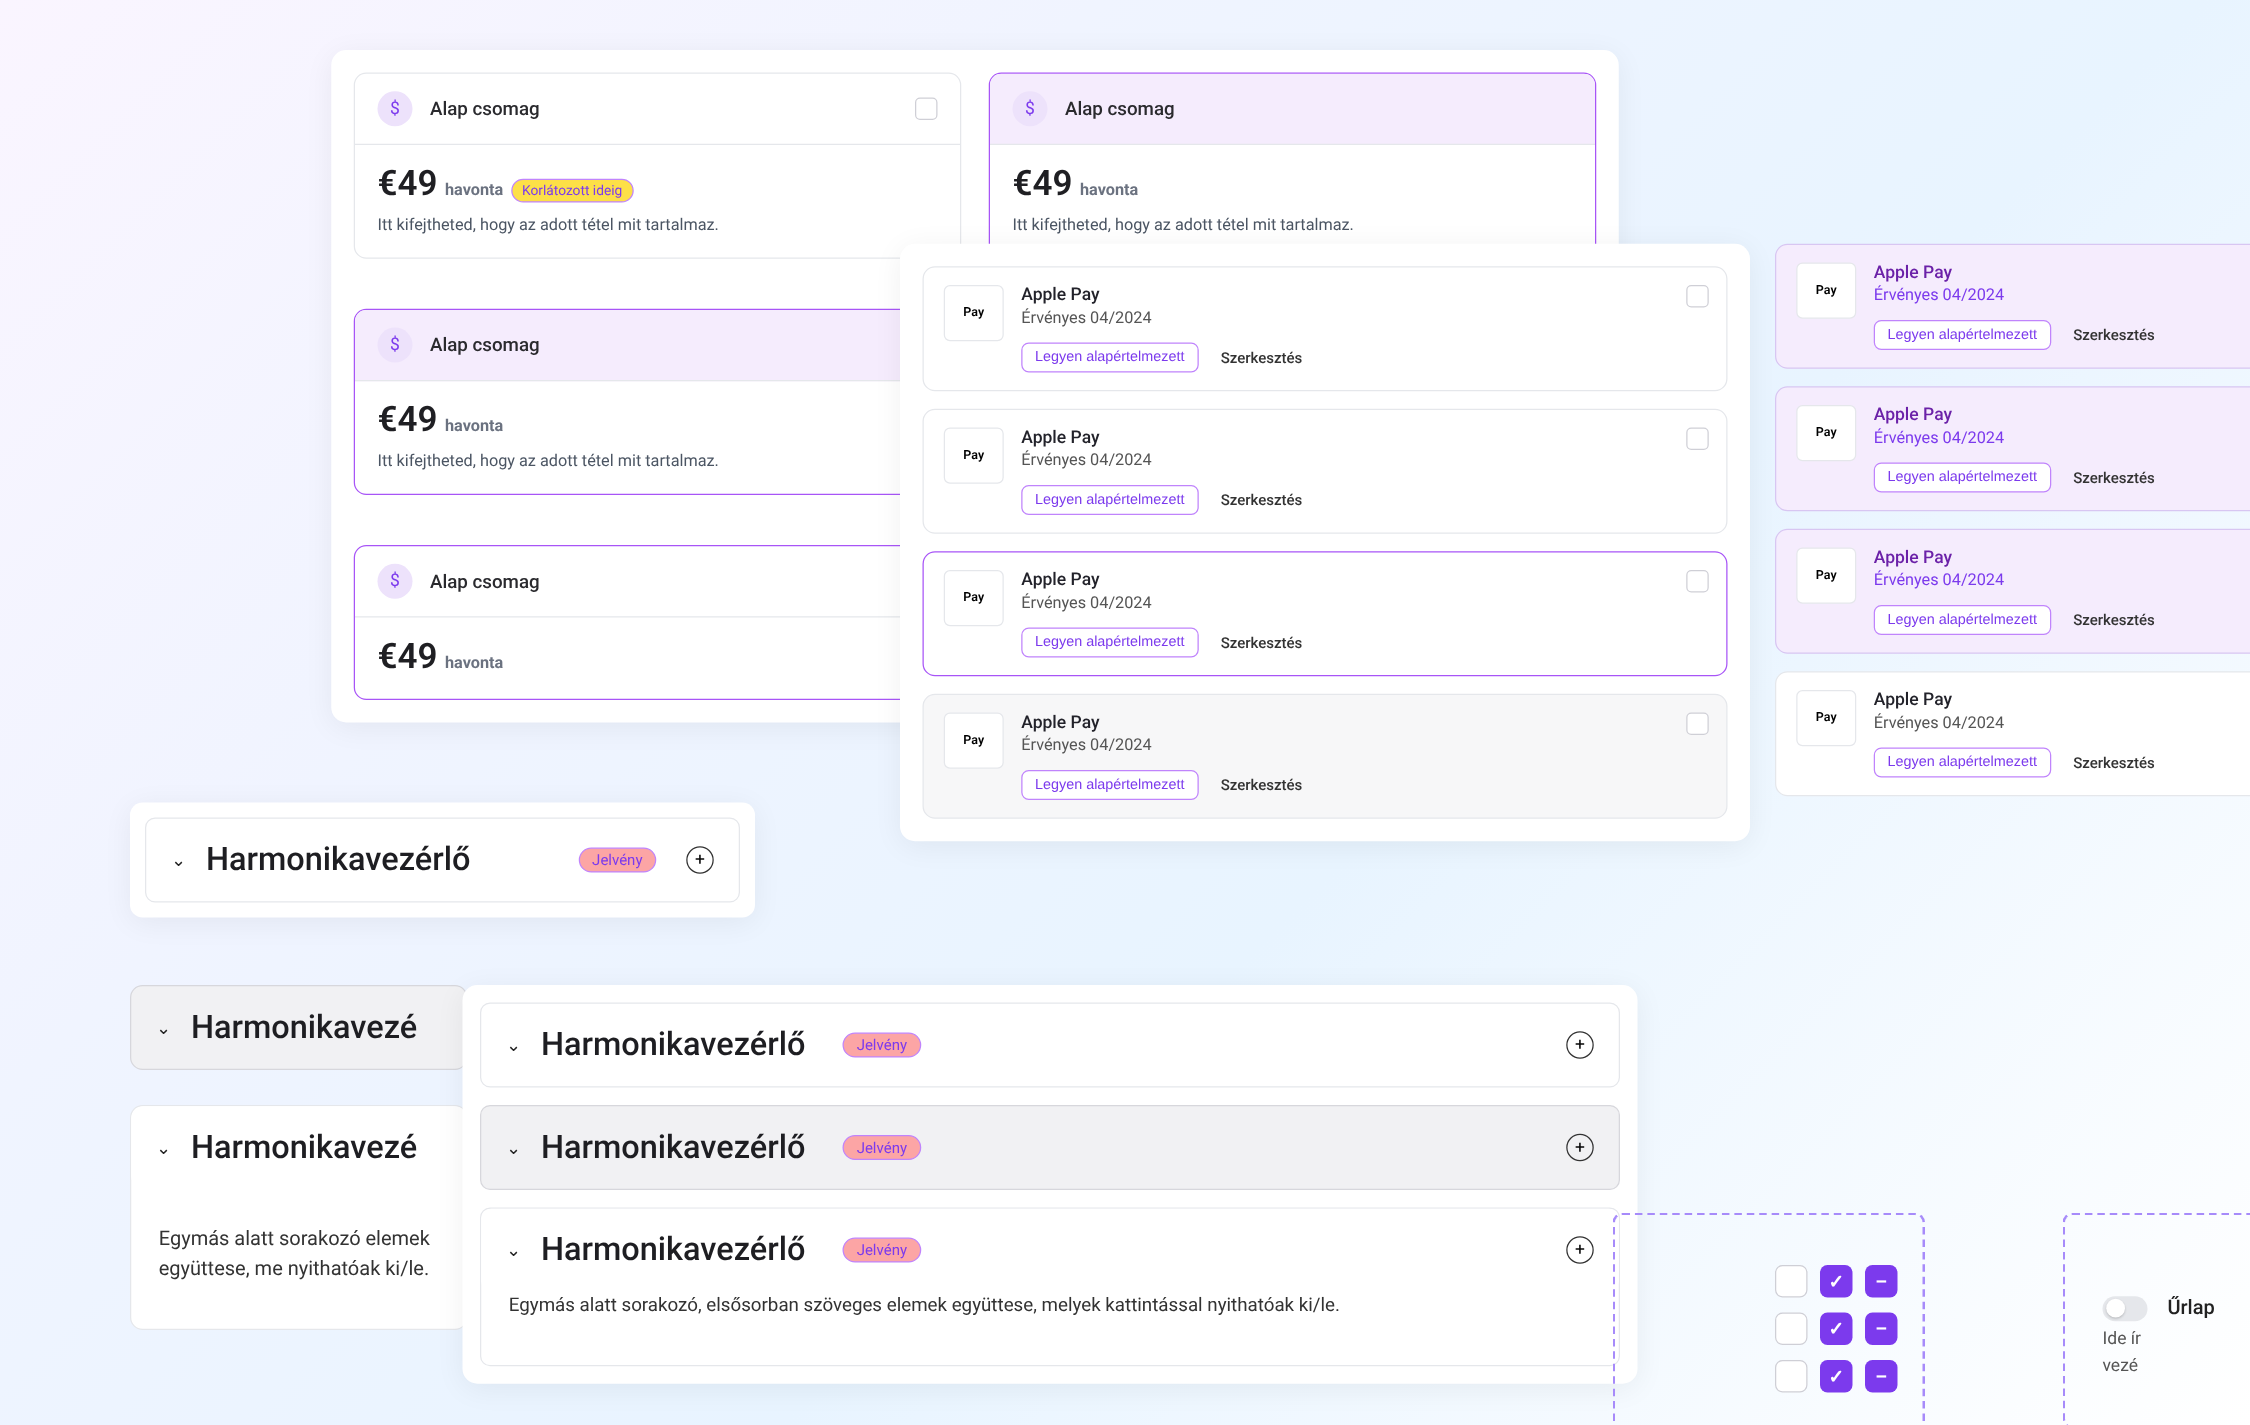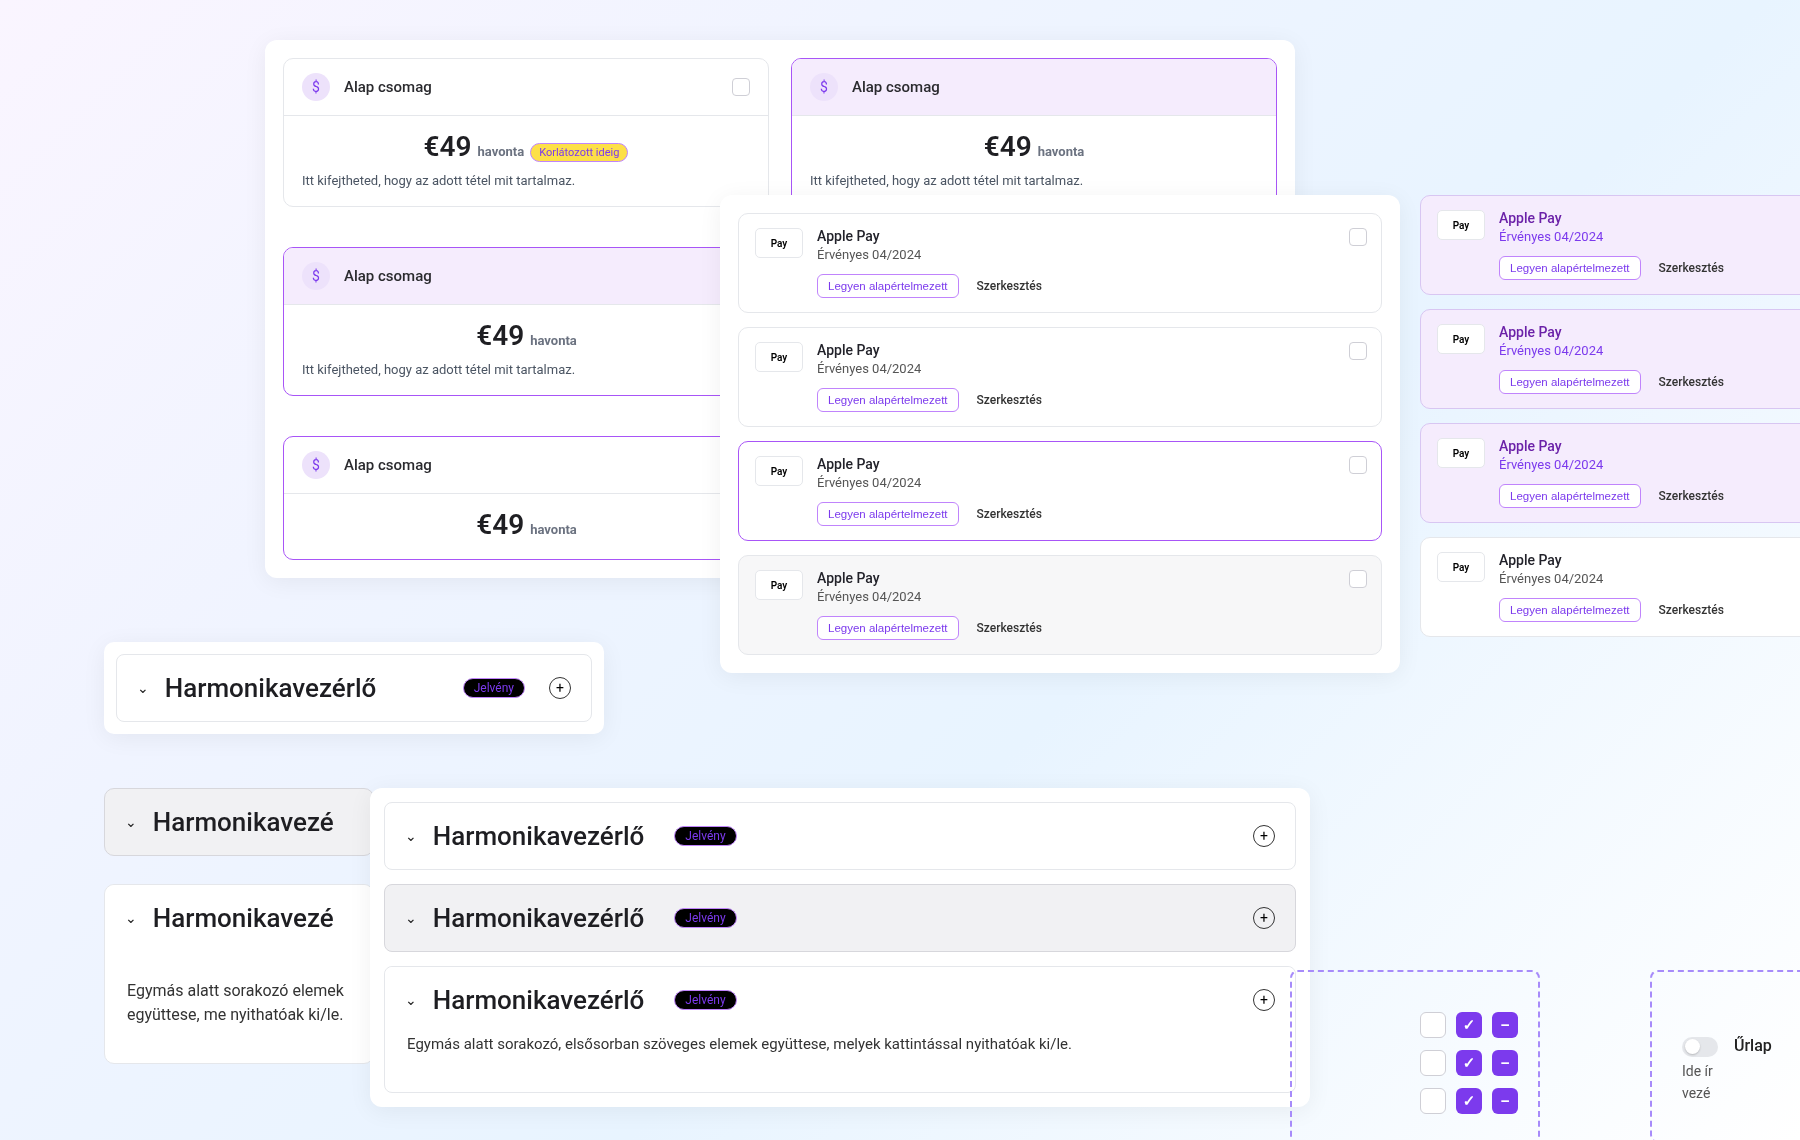--- a/index.html
+++ b/index.html
@@ -53,21 +53,21 @@
 }
 .price-title { font-size: 15px; font-weight: 500; color: #2a2a2e; }
 .price-check {
   margin-left: auto;
   width: 18px; height: 18px;
   border: 1.5px solid #cfcfd6;
   border-radius: 4px;
   background: #fff;
 }
 .price-body { padding: 14px 18px 18px; }
-.price-amount-line { display: flex; align-items: baseline; gap: 6px; justify-content: center; }
+.price-amount-line { display: flex; align-items: baseline; gap: 6px; justify-content: flex-start; }
 .price-left { display: flex; align-items: baseline; gap: 6px; }
 .price-amount { font-size: 28px; font-weight: 600; color: #1f1f23; }
 .price-period { font-size: 13px; color: #6b7280; font-weight: bold; }
 .price-badge {
   border: 1px solid #c084fc;
   color: #7c3aed;
   font-size: 11px;
   padding: 2px 8px;
   border-radius: 999px;
   background: #fde047;
@@ -103,21 +103,21 @@
   background: #fff;
   padding: 14px 16px;
   display: flex;
   gap: 14px;
   position: relative;
 }
 .pay-card.tinted { background: #f5ecfd; border-color: #d8c6f2; }
 .pay-card.outlined { border: 1.5px solid #a855f7; }
 .pay-card.grey { background: #f7f7f8; }
 .pay-logo {
-  width: 48px; height: 30px;
+  width: 48px; height: 45px;
   border: 1px solid #e5e7eb;
   border-radius: 5px;
   background: #fff;
   font-size: 10px;
   font-weight: 600;
   display: flex; align-items: center; justify-content: center;
   color: #000;
   flex-shrink: 0;
 }
 .pay-body { flex: 1; }
@@ -167,21 +167,21 @@
 .accordion-item.grey { background: #f1f1f3; border-color: #d7d7dc; }
 .chev { font-size: 14px; color: #222; }
 .acc-title { font-size: 26px; font-weight: 500; color: #1e1e22; }
 .acc-badge {
   border: 1.5px solid #c084fc;
   color: #7c3aed;
   font-size: 12px;
   padding: 2px 10px;
   border-radius: 999px;
   margin-left: auto;
-  background: #000000;
+  background: #fca5a5;
 }
 .acc-plus {
   width: 22px; height: 22px;
   border: 1.5px solid #333;
   border-radius: 50%;
   display: flex; align-items: center; justify-content: center;
   font-size: 14px;
   margin-left: 8px;
 }
 

